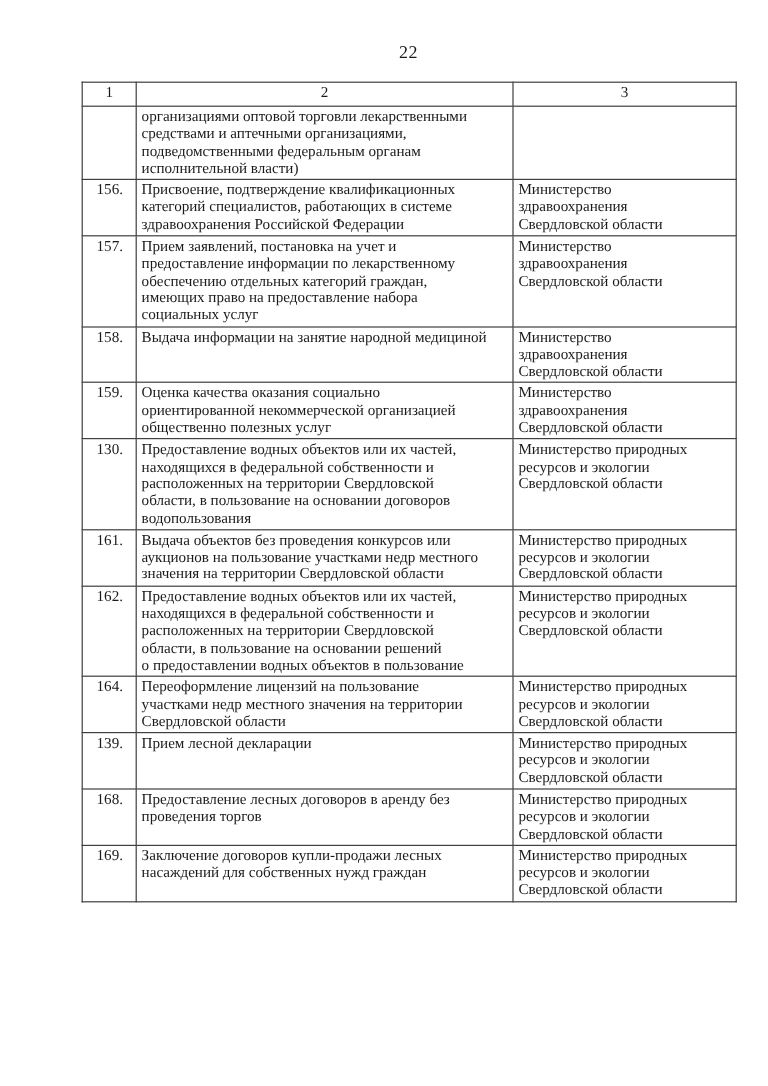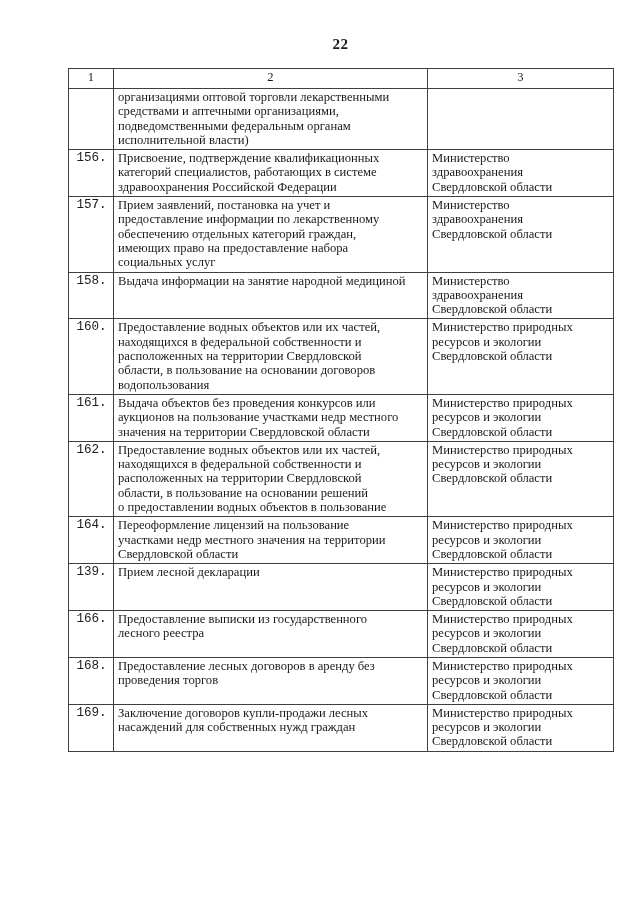--- a/index.html
+++ b/index.html
@@ -15,21 +15,20 @@
     overflow:hidden;
     font-family:"Liberation Serif","DejaVu Serif",serif;
     color:var(--ink);
   }
   .page-number{
     position:absolute;
     left:68px;top:36px;width:545px;
     text-align:center;
     font-size:15px;
     letter-spacing:.5px;
-    font-weight:bold;
   }
   table.services{
     position:absolute;
     left:68px;top:68px;
     width:545px;
     border-collapse:collapse;
     table-layout:fixed;
     border:1.9px solid #343434;
   }
   table.services td,table.services th{
@@ -42,21 +41,21 @@
     overflow:hidden;
   }
   table.services th{
     text-align:center;
     height:17px;
     padding:1px 0 1px 0;
     line-height:15px;
   }
   td.col-num{
     text-align:center;
-    padding-left:0;padding-right:2px;font-family:Liberation Mono, monospace;
+    padding-left:0;padding-right:2px;
   }
   td.col-service{white-space:pre-line;}
   td.col-authority{white-space:pre-line;padding-left:3px;}
 </style>
 </head>
 <body>
 
 <div class="page">
 
   <div class="page-number">22</div>
@@ -104,21 +103,30 @@
 Свердловской области</td>
     </tr>
         <tr>
       <td class="col-num">158.</td>
       <td class="col-service">Выдача информации на занятие народной медициной</td>
       <td class="col-authority">Министерство
 здравоохранения
 Свердловской области</td>
     </tr>
         <tr>
-      <td class="col-num">160.</td>
+      <td class="col-num">159.</td>
+      <td class="col-service">Оценка качества оказания социально
+ориентированной некоммерческой организацией
+общественно полезных услуг</td>
+      <td class="col-authority">Министерство
+здравоохранения
+Свердловской области</td>
+    </tr>
+        <tr>
+      <td class="col-num">130.</td>
       <td class="col-service">Предоставление водных объектов или их частей,
 находящихся в федеральной собственности и
 расположенных на территории Свердловской
 области, в пользование на основании договоров
 водопользования</td>
       <td class="col-authority">Министерство природных
 ресурсов и экологии
 Свердловской области</td>
     </tr>
         <tr>
@@ -151,28 +159,20 @@
 Свердловской области</td>
     </tr>
         <tr>
       <td class="col-num">139.</td>
       <td class="col-service">Прием лесной декларации</td>
       <td class="col-authority">Министерство природных
 ресурсов и экологии
 Свердловской области</td>
     </tr>
         <tr>
-      <td class="col-num">166.</td>
-      <td class="col-service">Предоставление выписки из государственного
-лесного реестра</td>
-      <td class="col-authority">Министерство природных
-ресурсов и экологии
-Свердловской области</td>
-    </tr>
-        <tr>
       <td class="col-num">168.</td>
       <td class="col-service">Предоставление лесных договоров в аренду без
 проведения торгов</td>
       <td class="col-authority">Министерство природных
 ресурсов и экологии
 Свердловской области</td>
     </tr>
         <tr>
       <td class="col-num">169.</td>
       <td class="col-service">Заключение договоров купли-продажи лесных

